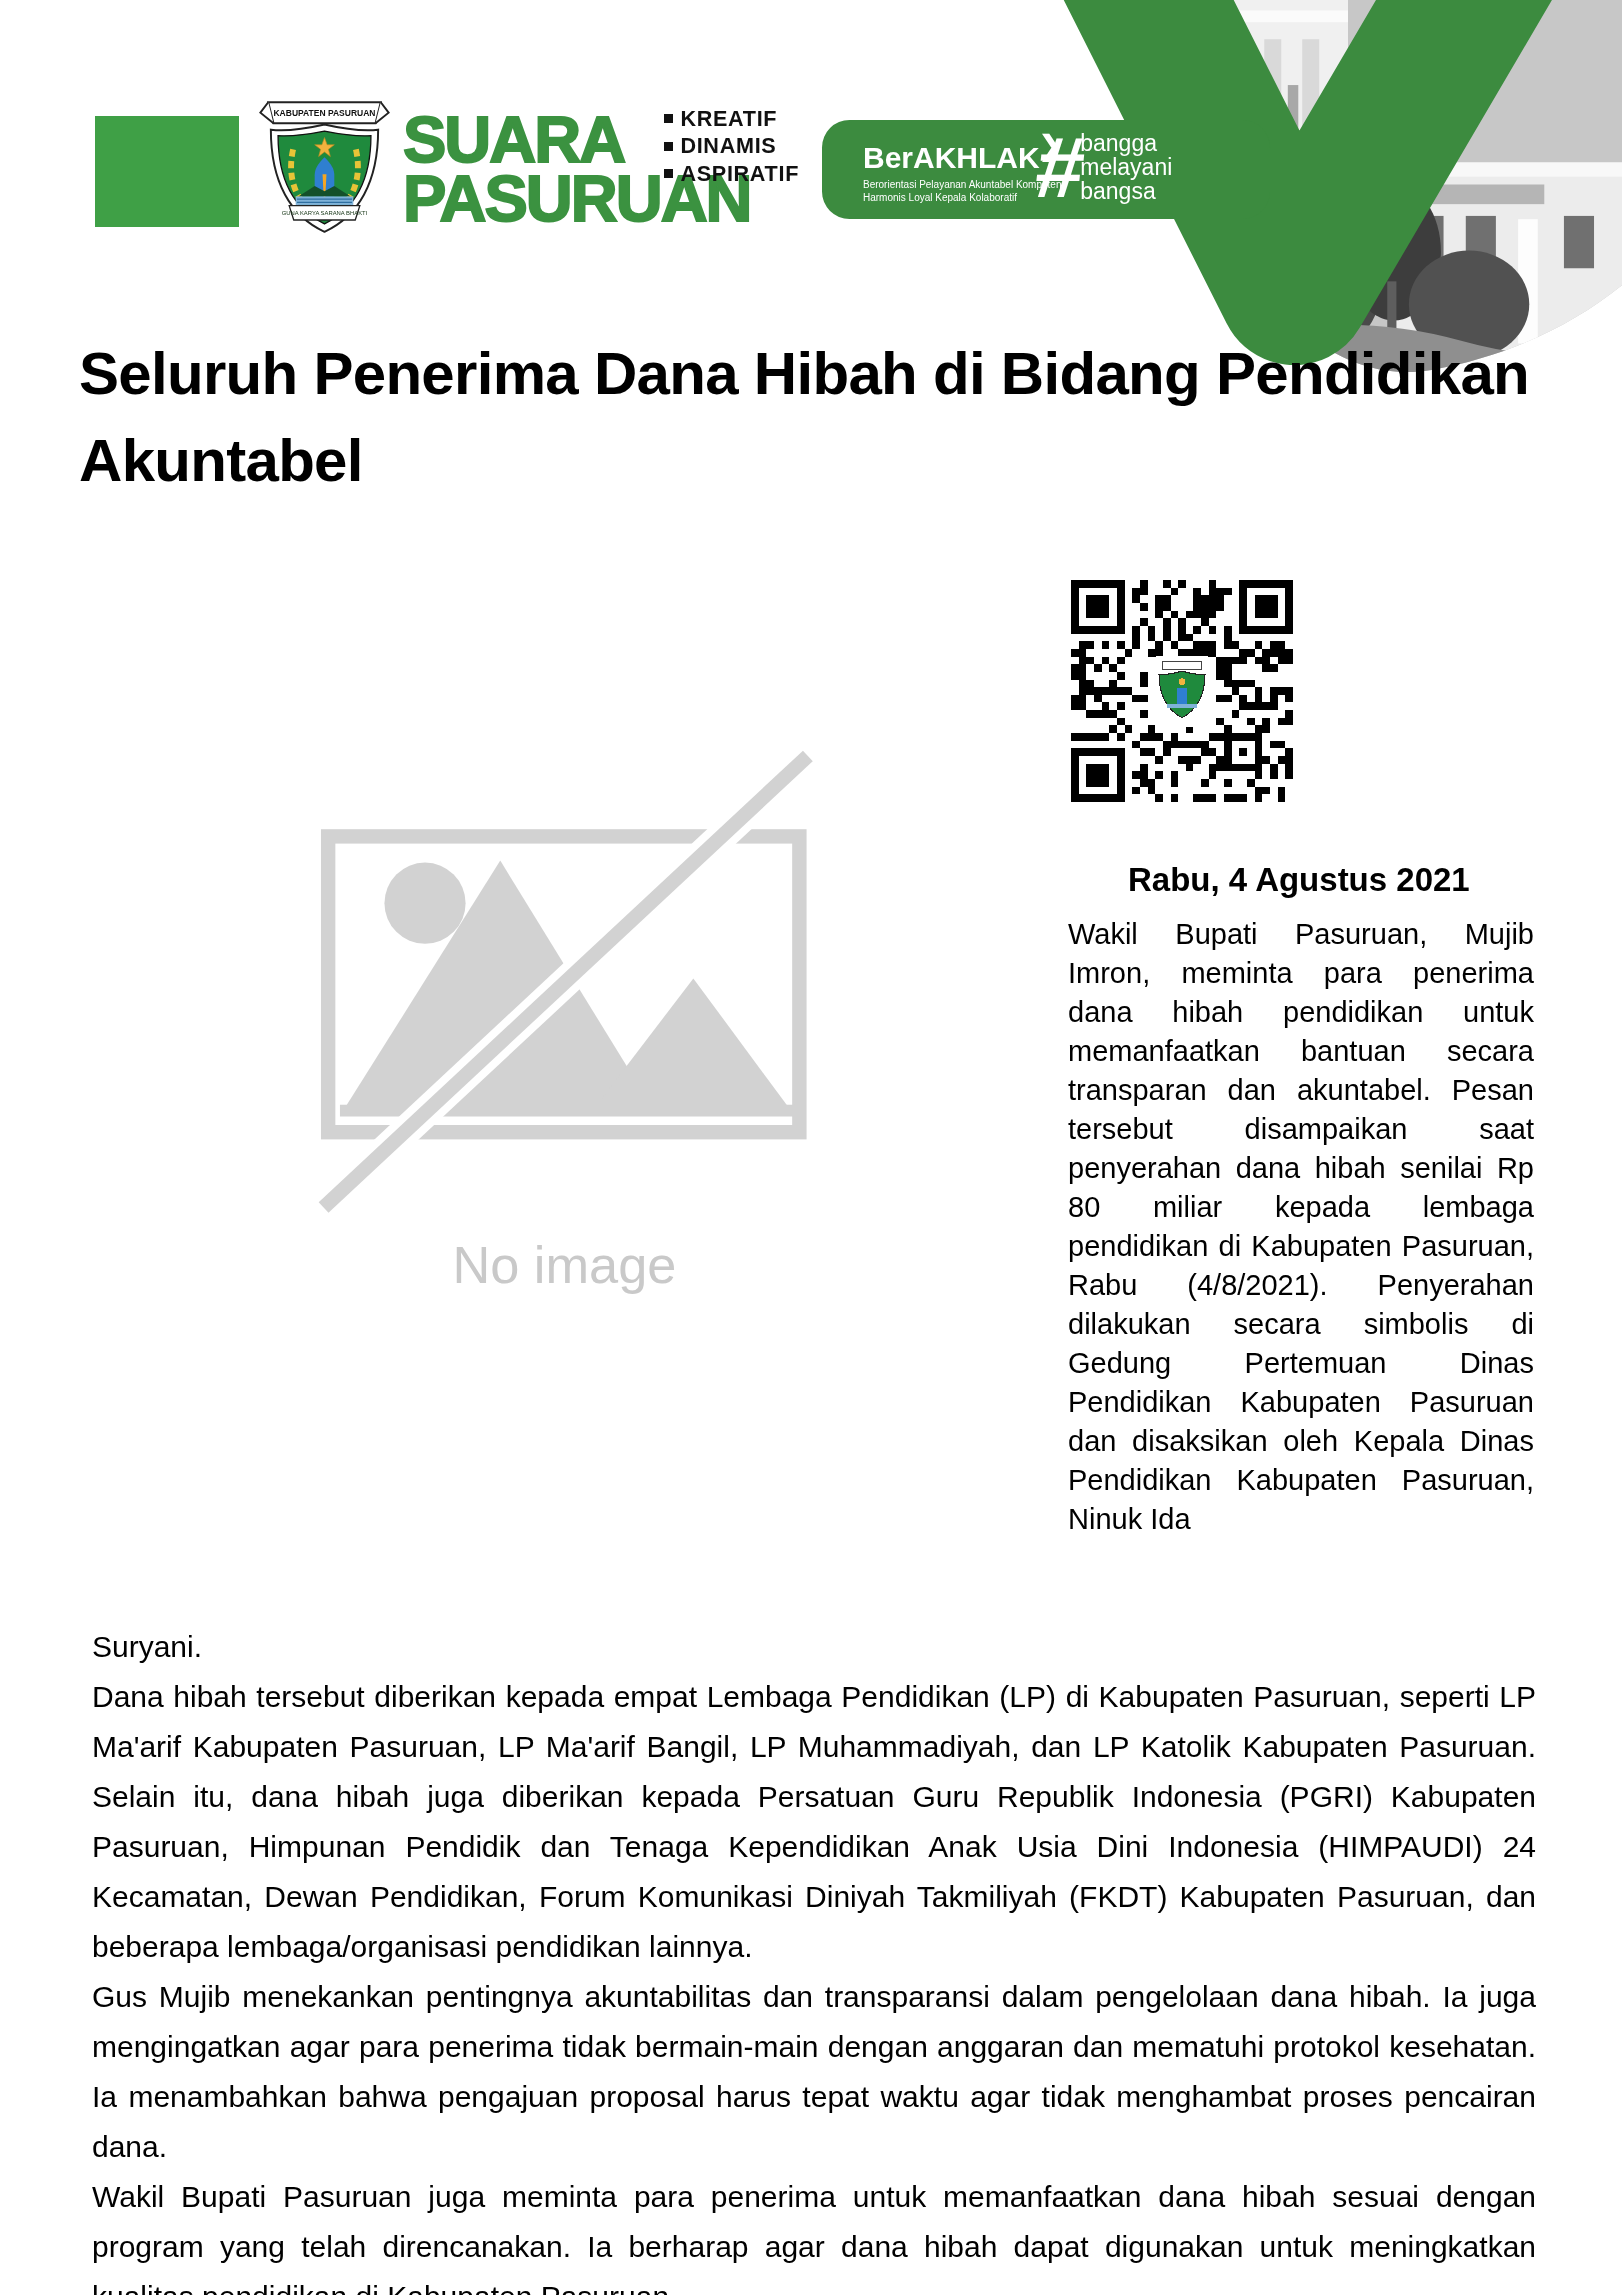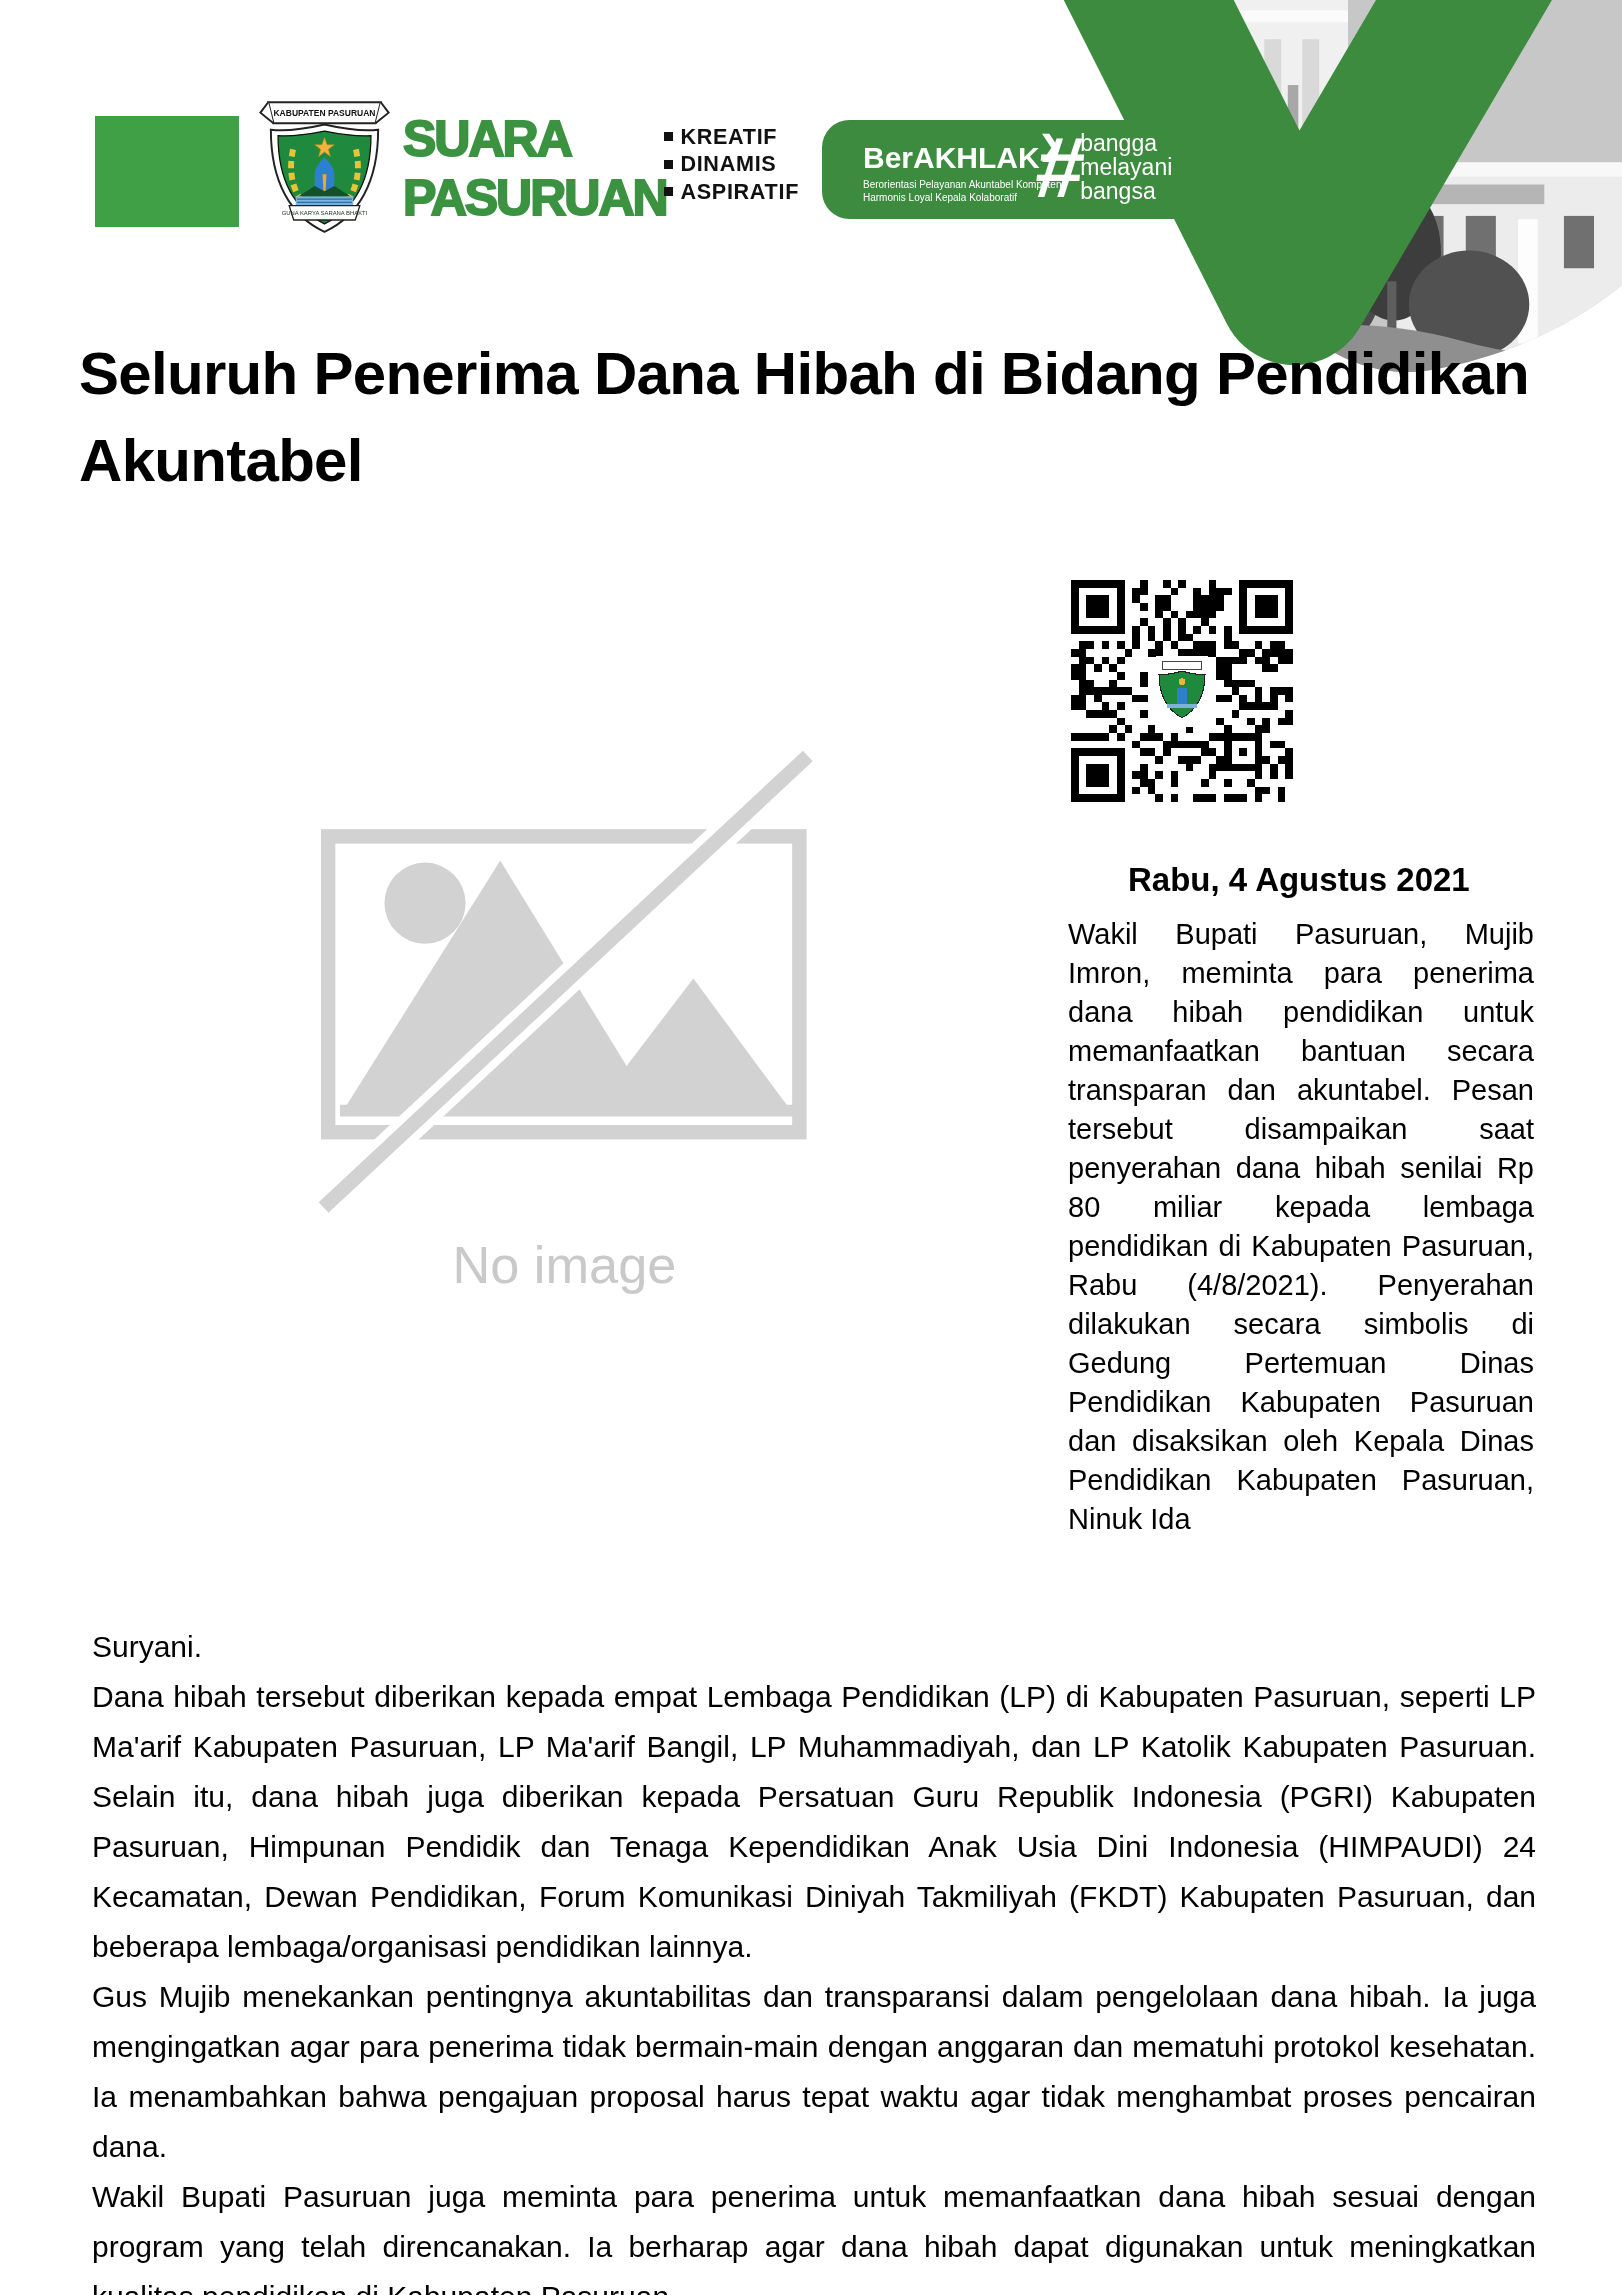--- a/index.html
+++ b/index.html
@@ -14,22 +14,22 @@
   body{font-family:"Liberation Sans", sans-serif;}
   .page{position:relative;width:1623px;height:2295px;background:#fff;overflow:hidden}
 
   
   .deco{position:absolute;left:0;top:0;z-index:1}
 
   
   .hdr-square{position:absolute;left:95px;top:116px;width:144px;height:111px;background:var(--square-green);z-index:2}
   .crest{position:absolute;left:259px;top:97px;z-index:2}
   .brand{position:absolute;left:403px;top:110px;z-index:2;color:var(--brand-green);font-weight:bold;
-         font-size:50px;line-height:59px;letter-spacing:-2px;-webkit-text-stroke:2px var(--brand-green)}
-  .tagline{position:absolute;left:664px;top:126px;z-index:2}
+         font-size:65px;line-height:59px;letter-spacing:-2px;-webkit-text-stroke:2px var(--brand-green)}
+  .tagline{position:absolute;left:664px;top:108px;z-index:2}
   .tagline .row{display:flex;align-items:center;margin-bottom:5.9px}
   .tagline .sq{width:9.2px;height:9.2px;background:#111;margin-right:7.2px}
   .tagline .lbl{font-size:21.6px;font-weight:bold;color:#111;letter-spacing:0.7px;line-height:21.6px}
 
   .banner{position:absolute;left:822px;top:120px;width:448px;height:99px;background:var(--banner-green);
           border-radius:27.5px;z-index:3;color:#fff}
   .ba-wrap{position:absolute;left:41px;top:22px;width:177px}
   .ba-title{position:relative;display:inline-block;font-size:30px;font-weight:bold;letter-spacing:0px;line-height:31px}
   .ba-chevron{position:absolute;right:-22px;top:-11.8px;font-size:27.5px;font-weight:bold}
   .ba-sub{margin-top:4.6px;font-size:10px;line-height:13px;white-space:nowrap}

